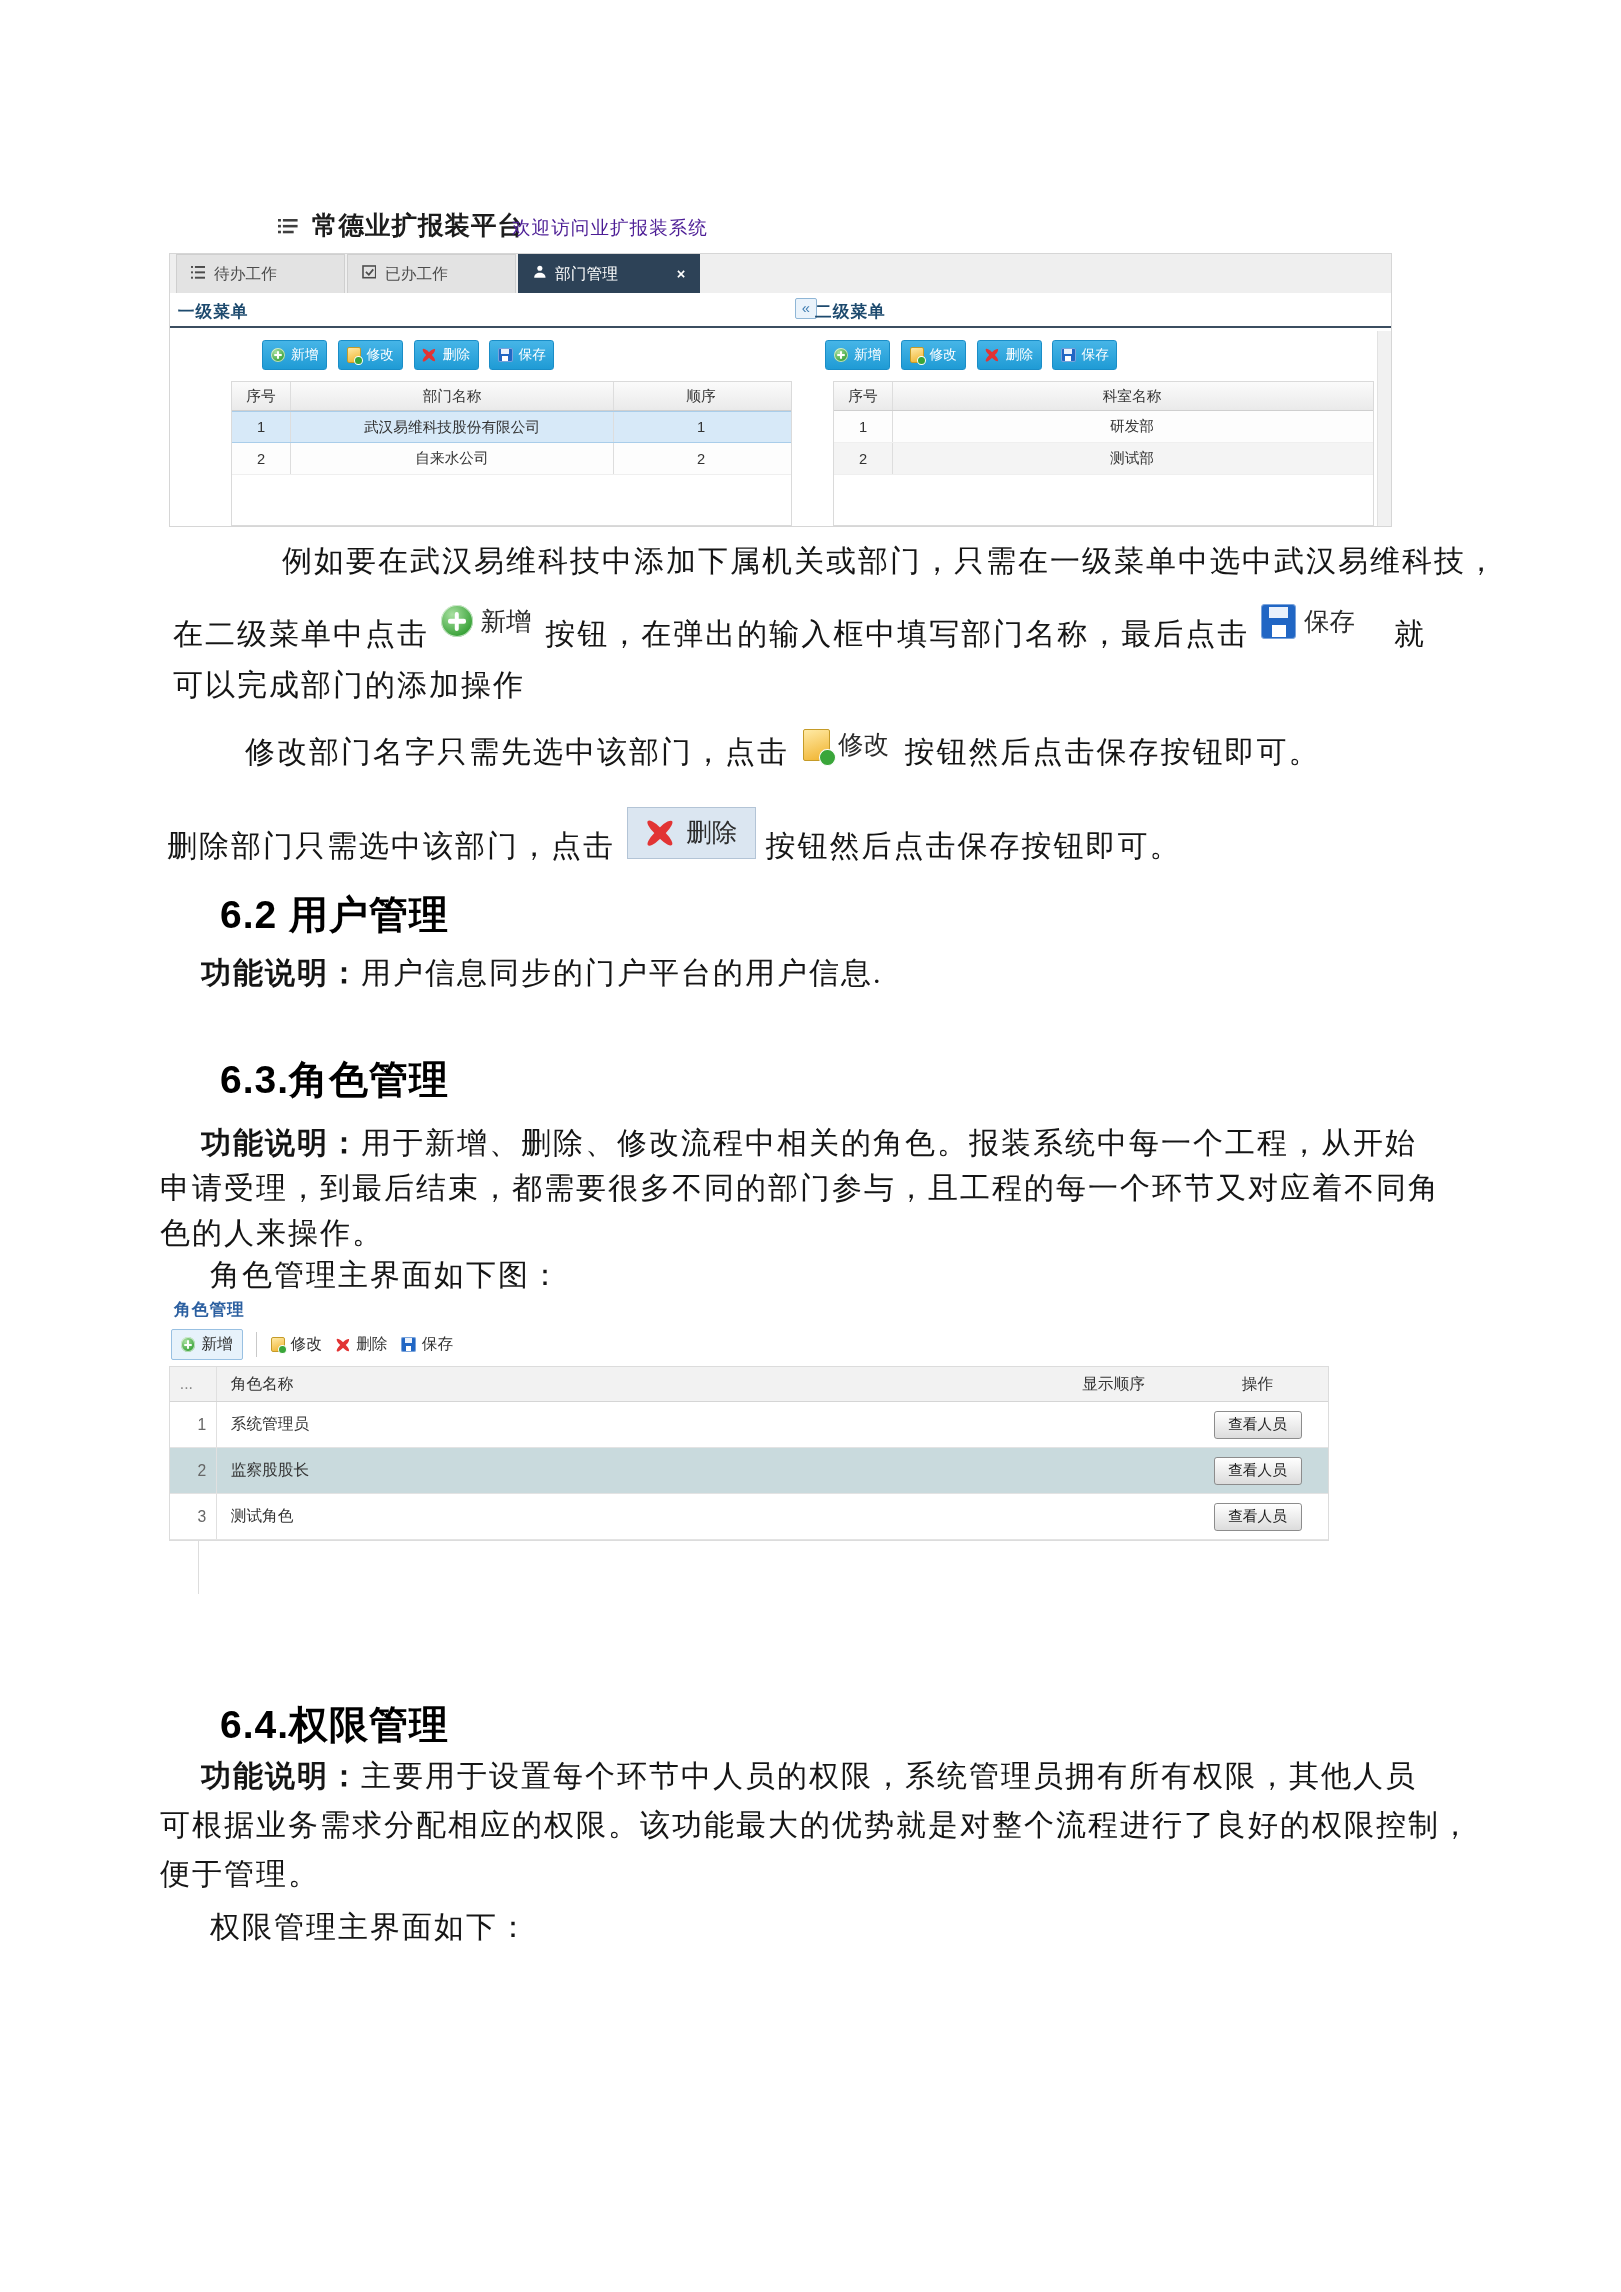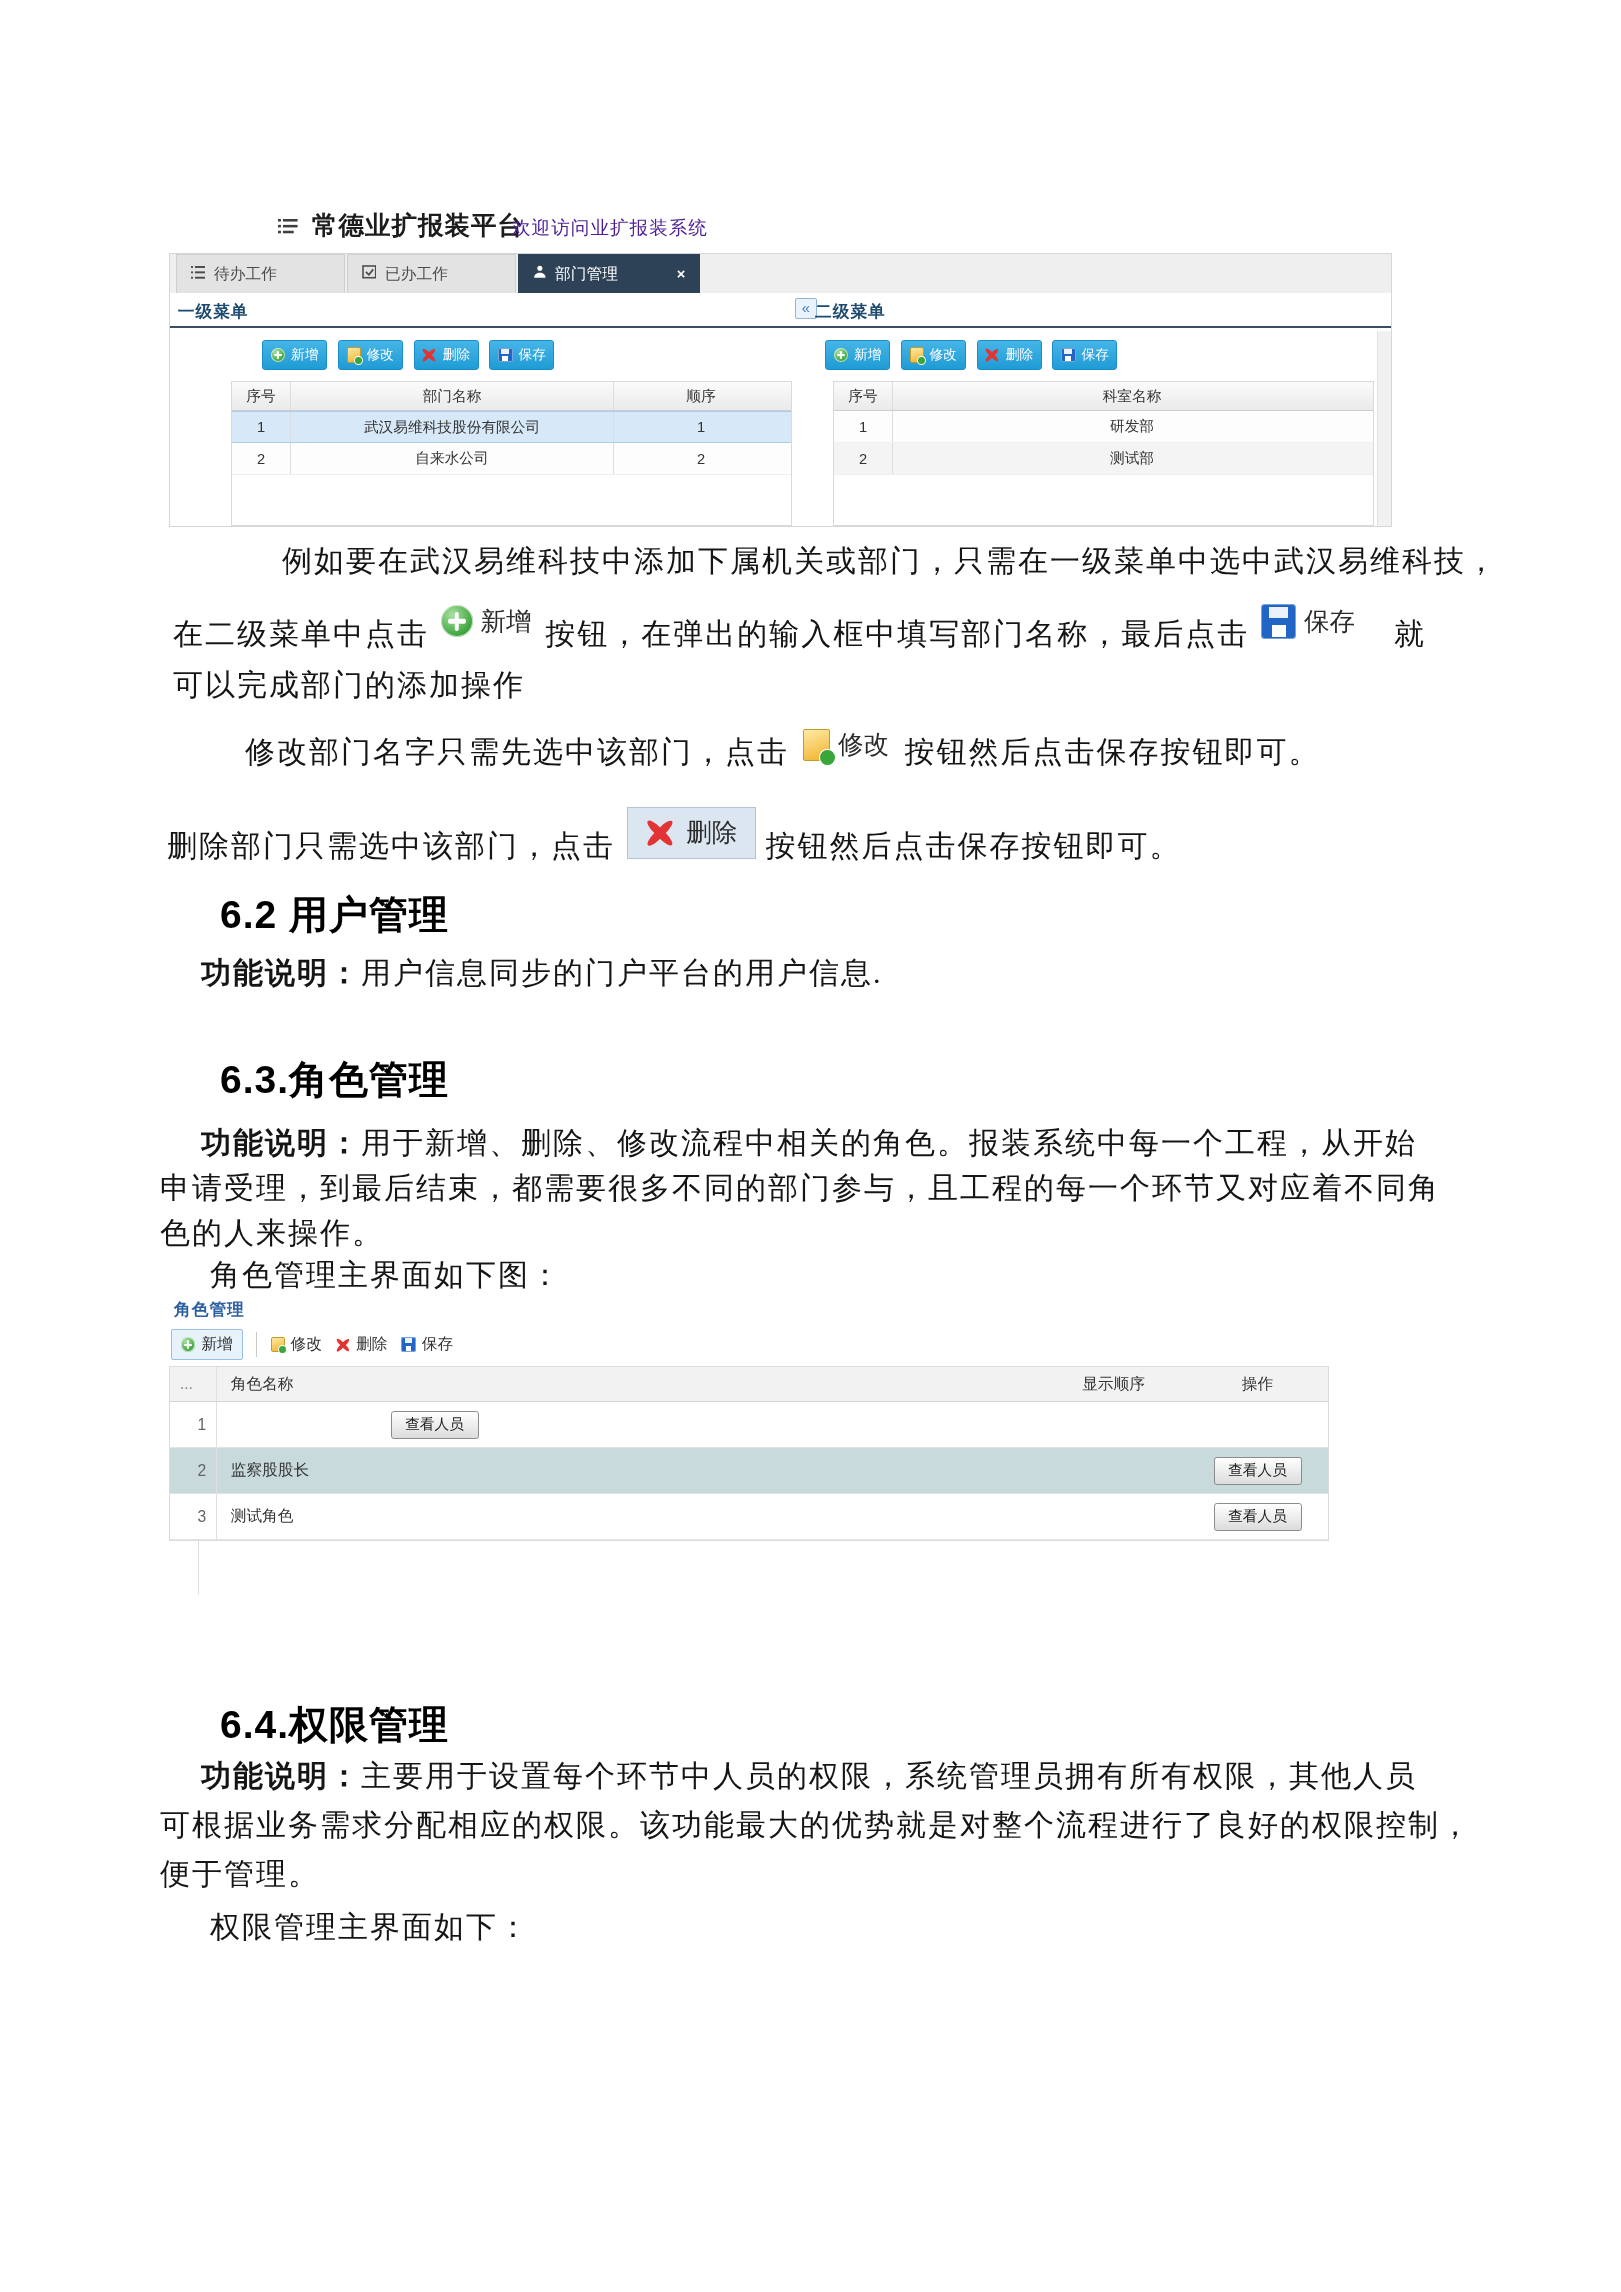--- a/index.html
+++ b/index.html
@@ -310,20 +310,21 @@
 
     <div class="rolegrid" style="left:169px;top:1366px;width:1160px;">
       <div class="rhead">
         <div class="rc0">...</div>
         <div class="rc1">角色名称</div>
         <div class="rc2">显示顺序</div>
         <div class="rc3">操作</div>
       </div>
       <div class="rrow">
         <div class="rc0">1</div>
+        <div class="rc1">系统管理员</div>
         <div class="rc2"></div>
         <div class="rc3"><button class="btn-view">查看人员</button></div>
       </div>
       <div class="rrow sel">
         <div class="rc0">2</div>
         <div class="rc1">监察股股长</div>
         <div class="rc2"></div>
         <div class="rc3"><button class="btn-view">查看人员</button></div>
       </div>
       <div class="rrow">

